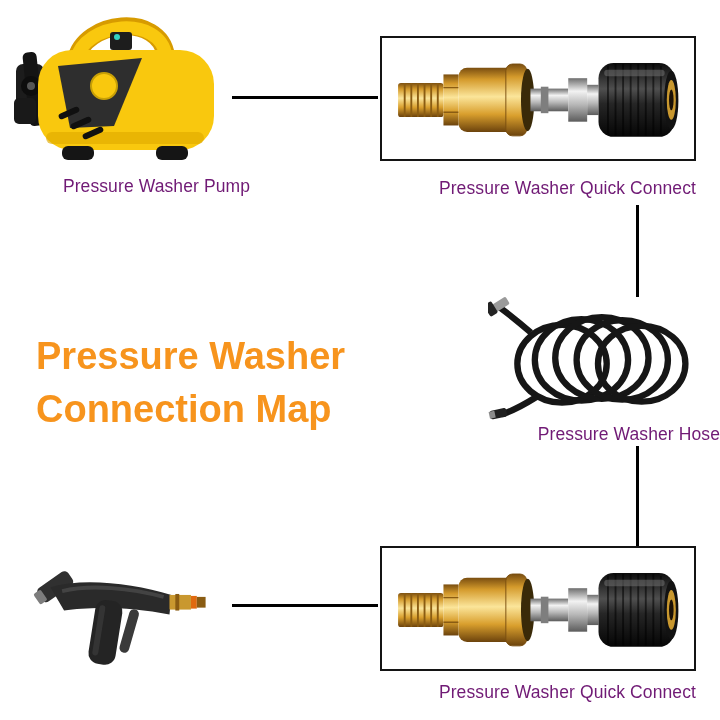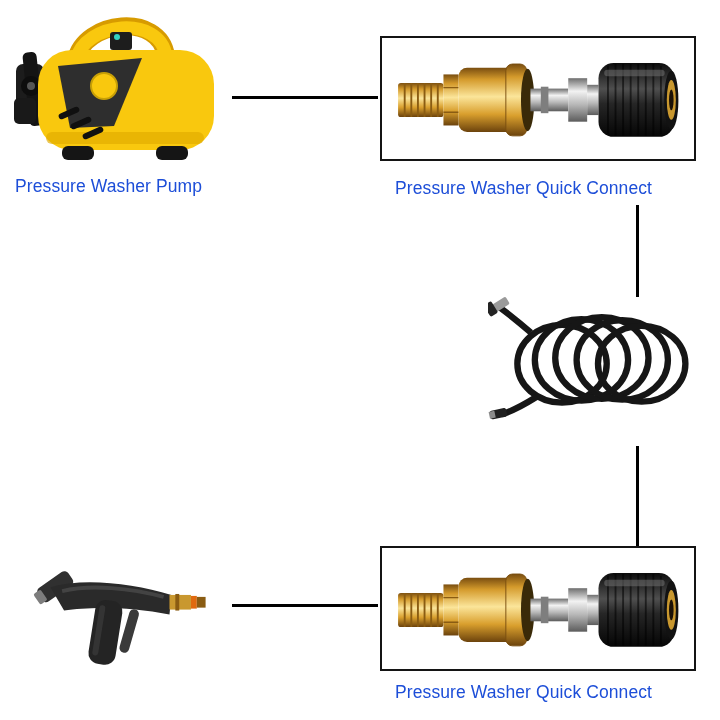--- a/index.html
+++ b/index.html
@@ -1,23 +1,22 @@
 <!DOCTYPE html>
 <html style="--title-orange: #F7941D; --connector-line: #000000; --box-border: #141414; --label-text: #0E0E0E; --brass-gold: #D9A32E; --pump-yellow: #F9C80E; --knob-black: #1A1A1A; --metal-silver: #C0C0C0;"><head>
 <meta charset="utf-8">
 <style>
   html,body{margin:0;padding:0;background:#fff;}
   .stage{
     position:relative;width:720px;height:720px;margin:0 auto;background:#fff;
     font-family:"Liberation Sans",sans-serif;overflow:hidden;
   }
   .node-label{
-    position:absolute;text-align:left;font-size:17.5px;color:#1d4ed8;
+    position:absolute;text-align:right;font-size:17.5px;color:#701a75;
     letter-spacing:.1px;
-    padding-left:15px;
   }
   .map-title{
     position:absolute;left:36px;top:330px;font-size:38px;font-weight:700;
     color:var(--title-orange,#F7941D);line-height:53px;white-space:nowrap;
   }
   .connector{position:absolute;background:var(--connector-line,#000);}
   .qc-box{
     position:absolute;width:316px;height:125px;border:2px solid var(--box-border,#141414);
     box-sizing:border-box;display:flex;align-items:center;justify-content:center;background:#fff;
   }
@@ -87,20 +86,24 @@
       <rect x="220" y="24" width="64" height="7" rx="3.5" fill="#777" opacity="0.5"></rect>
       <ellipse cx="291" cy="56" rx="7.5" ry="31" fill="#121212"></ellipse>
       <ellipse cx="291" cy="56" rx="4.8" ry="21" fill="#c9982f"></ellipse>
       <ellipse cx="291" cy="56" rx="2.4" ry="11" fill="#1c1208"></ellipse>
     </symbol>
   </defs>
 </svg>
 
 <div class="stage">
 
+  <div class="map-title">
+    <div>Pressure Washer</div>
+    <div>Connection Map</div>
+  </div>
 
   <svg class="illus" style="left:14px;top:6px" width="215" height="162" viewBox="0 0 215 162">
     <path d="M 62 54 C 70 14 146 6 152 50" fill="none" stroke="#d79b00" stroke-width="18" stroke-linecap="round"></path>
     <path d="M 62 54 C 70 16 146 8 152 50" fill="none" stroke="#F9C80E" stroke-width="13" stroke-linecap="round"></path>
     <rect x="96" y="26" width="22" height="18" rx="3" fill="#1d1d1d"></rect>
     <circle cx="103" cy="31" r="3" fill="#35d0c0"></circle>
 
     <rect x="2" y="58" width="28" height="52" rx="7" fill="#1c1c1c"></rect>
     <rect x="12" y="46" width="14" height="74" rx="5" fill="#141414" transform="rotate(-6 19 83)"></rect>
     <circle cx="17" cy="80" r="10" fill="#0d0d0d"></circle>
@@ -143,20 +146,21 @@
       <path d="M 42 46 C 26 32 18 26 10 20"></path>
       <path d="M 48 112 C 32 122 22 127 12 130"></path>
     </g>
     <g transform="rotate(-32 12 18)">
       <rect x="2" y="12" width="18" height="9" rx="2" fill="#9a9a9a"></rect>
       <rect x="-4" y="8" width="9" height="14" rx="2" fill="#232323"></rect>
     </g>
     <rect x="0" y="125" width="17" height="9" rx="2" fill="#1f1f1f" transform="rotate(-12 8 129)"></rect>
     <rect x="-1" y="127" width="6" height="7" fill="#8b8b8b" transform="rotate(-12 2 130)"></rect>
   </svg>
+  <div class="node-label" style="left:478px;top:424px;width:242px">Pressure Washer Hose</div>
 
   <div class="connector" style="left:636px;top:446px;width:3px;height:100px"></div>
 
   <svg class="illus" style="left:22px;top:552px" width="212" height="122" viewBox="0 0 215 125">
 
     <g transform="rotate(-35 40 30)">
       <rect x="12" y="22" width="38" height="17" rx="5" fill="#303030"></rect>
       <rect x="8" y="24" width="9" height="13" rx="2" fill="#7d7d7d"></rect>
     </g>
 

